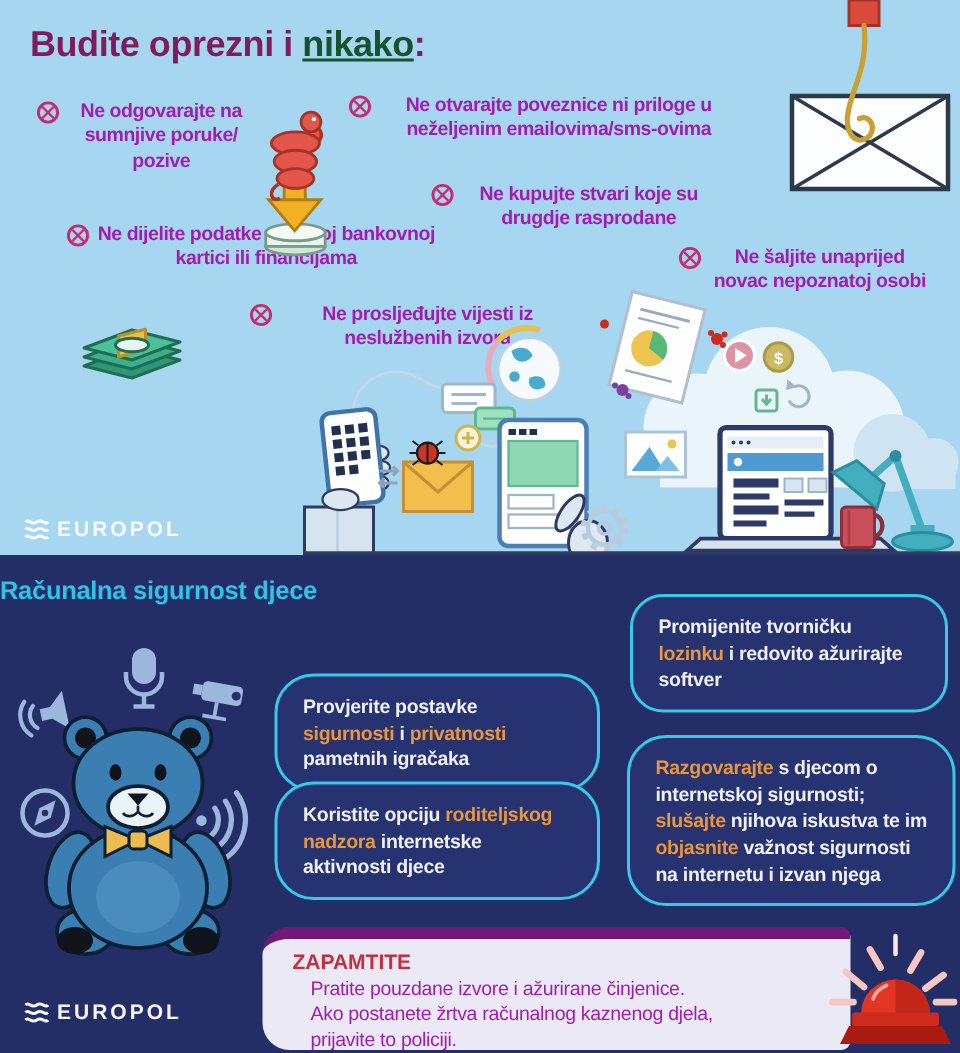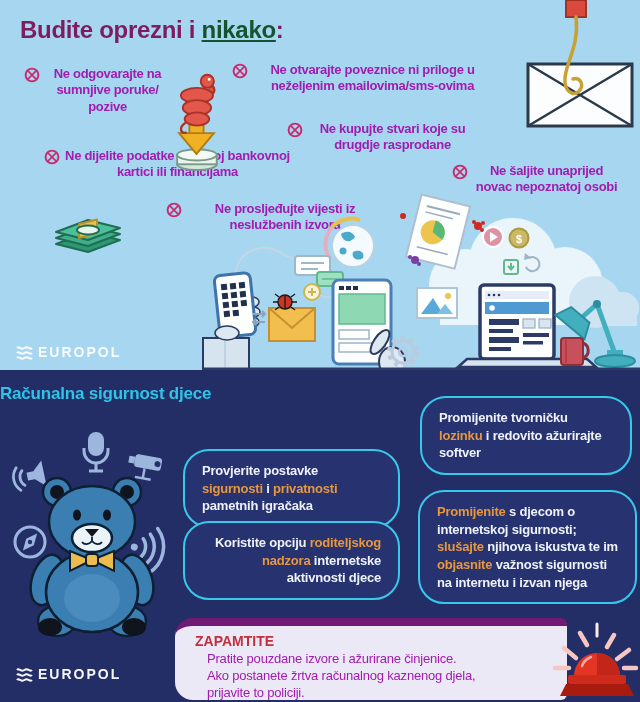--- a/index.html
+++ b/index.html
@@ -30,23 +30,23 @@
   .europol{position:absolute;display:flex;align-items:center;gap:5px;font-weight:700;font-size:14px;letter-spacing:2px;}
   .europol.light{left:16px;top:344px;color:rgba(255,255,255,0.92);}
   .europol.dark-bg{left:16px;top:666px;color:#f4f6fa;}
   
   .bottom-section{position:absolute;left:0;top:370px;width:640px;height:332px;background:#242e66;}
   .section-title{position:absolute;left:0;top:384px;width:545px;text-align:left;font-size:17px;font-weight:700;color:#2ec4e8;letter-spacing:-0.2px;}
   #bear{left:0;top:408px;}
   .tip{position:absolute;box-sizing:border-box;background:#273270;border:2.5px solid #36c9ea;border-radius:26px;
        padding:11px 17px;color:#eef2f8;font-size:13px;font-weight:700;line-height:1.36;letter-spacing:-0.2px;}
   .tip .hl{color:#e8973d;}
-  #tip-password{left:420px;top:396px;width:212px;}
+  #tip-password{left:420px;top:396px;width:212px;border-radius:22px;}
   #tip-toys{left:183px;top:449px;width:217px;}
-  #tip-parental{left:183px;top:521px;width:217px;text-align:right;}
+  #tip-parental{left:183px;top:521px;width:217px;}
   #tip-talk{left:418px;top:490px;width:219px;}
   .reminder{position:absolute;left:175px;top:618px;width:392px;height:82px;box-sizing:border-box;
             background:#eae9f5;border-top:8px solid #701a75;border-radius:18px 6px 6px 18px;
             padding:5px 14px 5px 20px;}
   .reminder-heading{color:#c23040;font-weight:700;font-size:14px;margin:2px 0 1px;}
   .reminder-line{color:#a21caf;font-size:13px;line-height:1.32;padding-left:12px;letter-spacing:-0.2px;}
   #siren{left:552px;top:612px;z-index:3;}
 </style>
 </head>
 <body>
@@ -384,21 +384,21 @@
       </g>
     </g>
   </svg>
 
   <div class="tip" id="tip-password"><span>Promijenite tvorničku </span><span class="hl">lozinku</span><span> i redovito ažurirajte softver</span></div>
 
   <div class="tip" id="tip-toys"><span>Provjerite postavke </span><span class="hl">sigurnosti</span><span> i </span><span class="hl">privatnosti</span><span> pametnih igračaka</span></div>
 
   <div class="tip" id="tip-parental"><span>Koristite opciju </span><span class="hl">roditeljskog nadzora</span><span> internetske aktivnosti djece</span></div>
 
-  <div class="tip" id="tip-talk"><span class="hl">Promijenite</span><span> s djecom o internetskoj sigurnosti; </span><span class="hl">slušajte</span><span> njihova iskustva te im </span><span class="hl">objasnite</span><span> važnost sigurnosti na internetu i izvan njega</span></div>
+  <div class="tip" id="tip-talk"><span class="hl">Razgovarajte</span><span> s djecom o internetskoj sigurnosti; </span><span class="hl">slušajte</span><span> njihova iskustva te im </span><span class="hl">objasnite</span><span> važnost sigurnosti na internetu i izvan njega</span></div>
 
   <div class="reminder">
     <div class="reminder-heading">ZAPAMTITE</div>
     <div class="reminder-line">Pratite pouzdane izvore i ažurirane činjenice.</div>
     <div class="reminder-line">Ako postanete žrtva računalnog kaznenog djela,</div>
     <div class="reminder-line">prijavite to policiji.</div>
   </div>
 
   <svg class="svg-abs" id="siren" width="88" height="88" viewBox="0 0 88 88">
     <g stroke="#f6c6c2" stroke-width="4.5" stroke-linecap="round">

